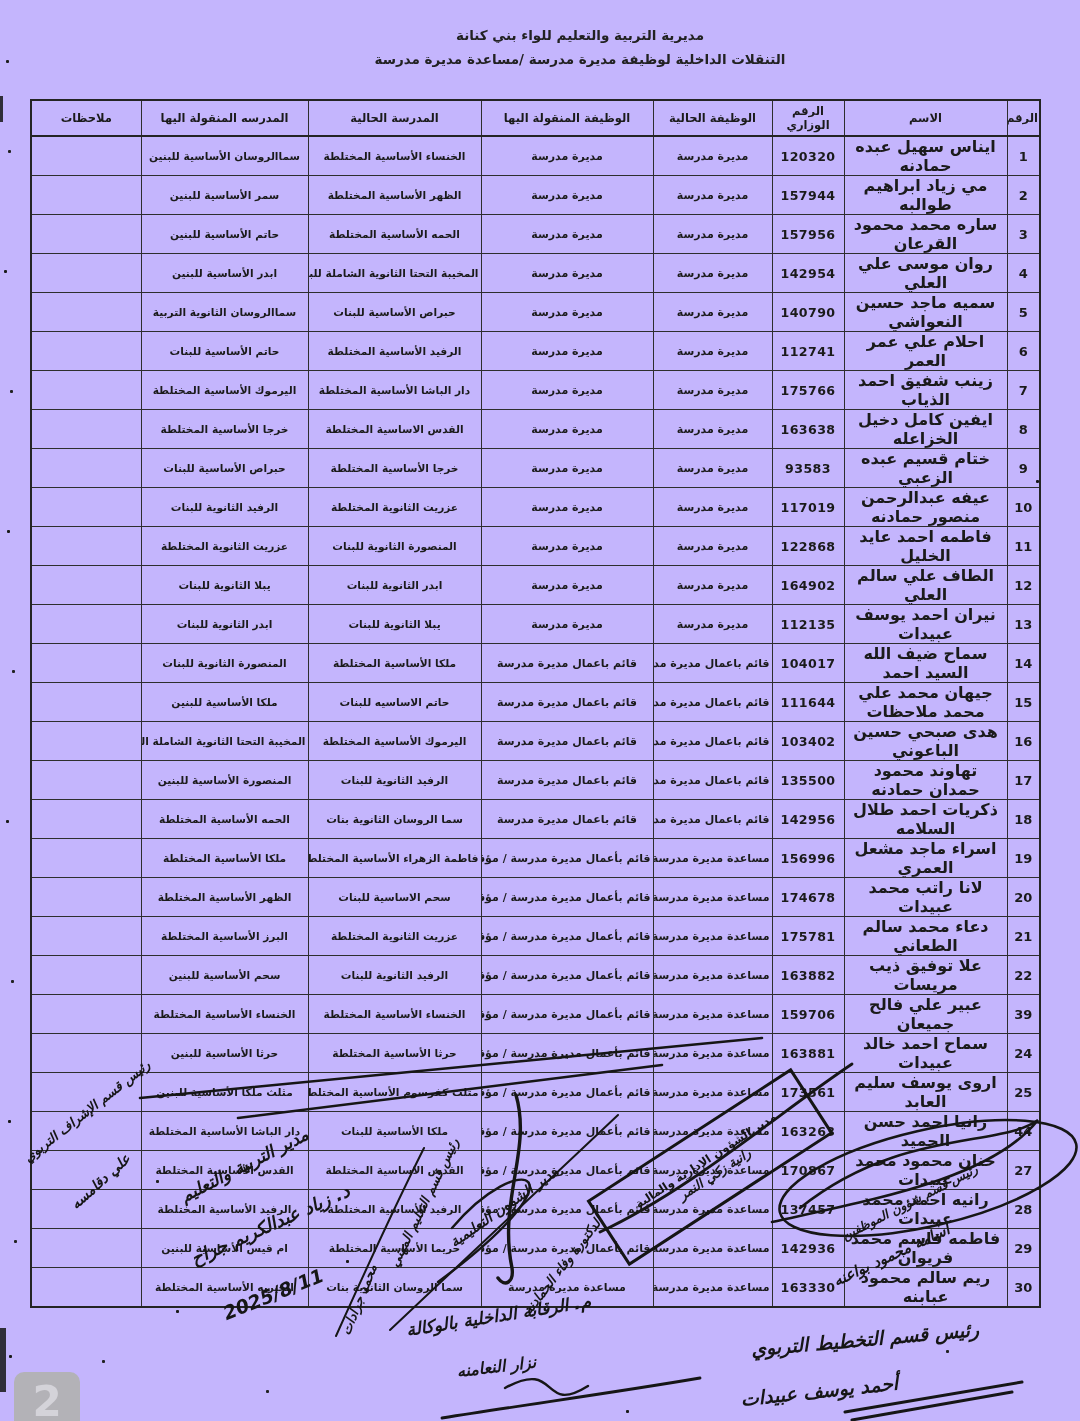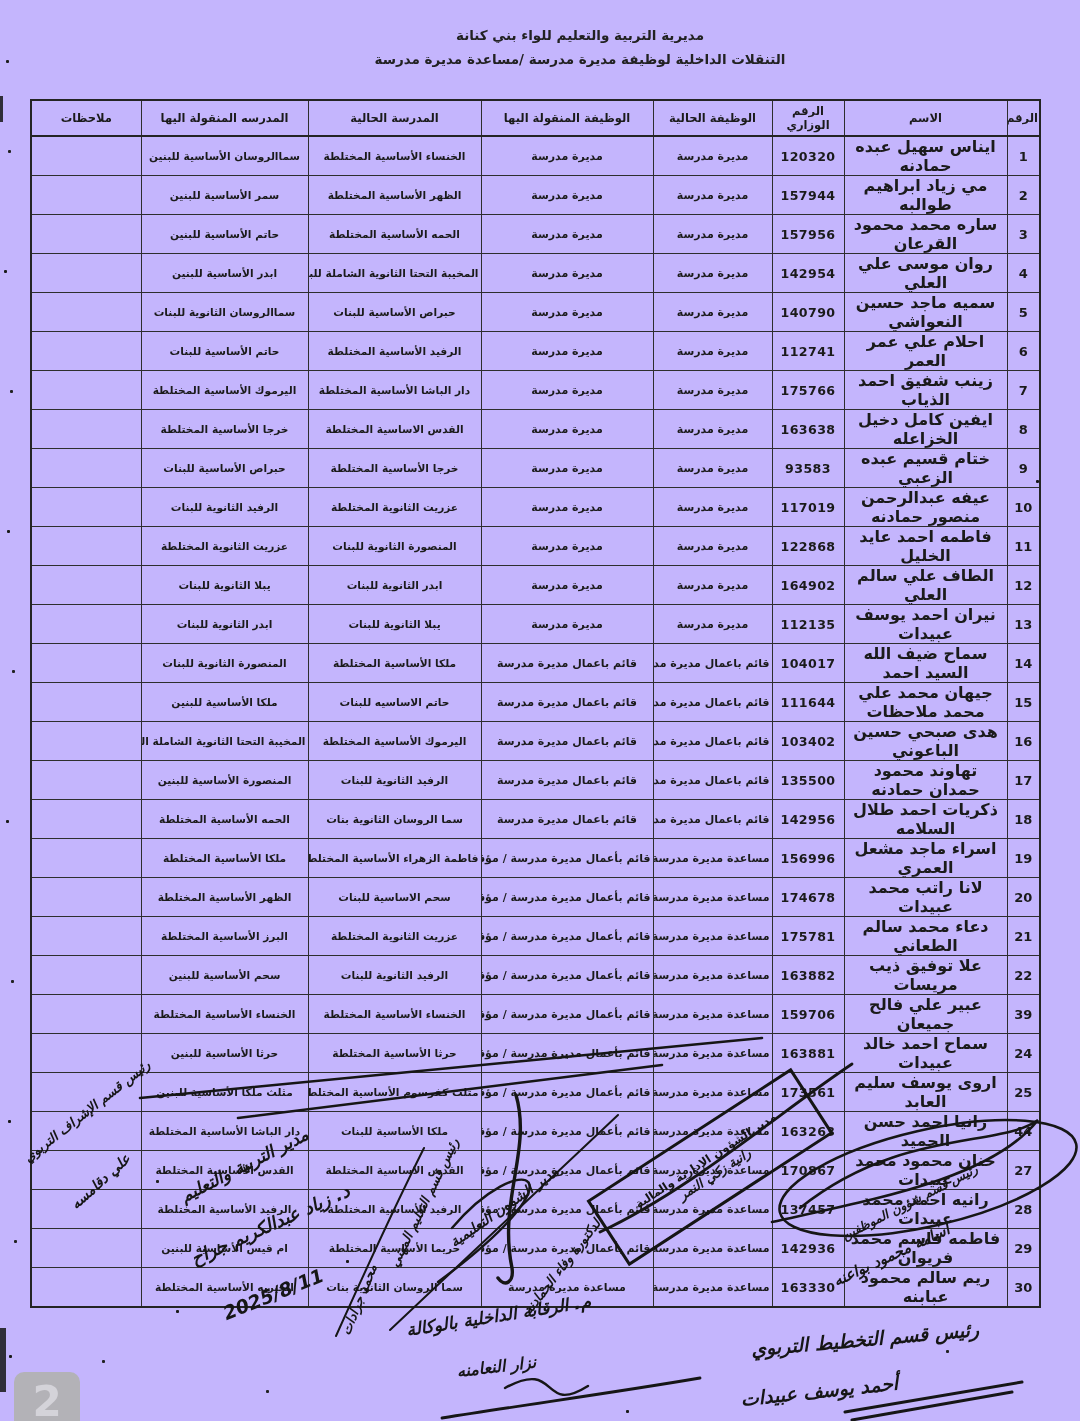--- a/index.html
+++ b/index.html
@@ -106,21 +106,21 @@
       <td class="c-school">ابدر الأساسية للبنين</td>
       <td class="c-notes"></td>
     </tr>
         <tr>
       <td class="c-num">5</td>
       <td class="c-name">سميه ماجد حسين النعواشي</td>
       <td class="c-min">140790</td>
       <td class="c-pos">مديرة مدرسة</td>
       <td class="c-pos">مديرة مدرسة</td>
       <td class="c-school">حبراص الأساسية للبنات</td>
-      <td class="c-school">سماالروسان الثانوية للبنات</td>
+      <td class="c-school">سماالروسان الثانوية التربية</td>
       <td class="c-notes"></td>
     </tr>
         <tr>
       <td class="c-num">6</td>
       <td class="c-name">احلام علي عمر العمر</td>
       <td class="c-min">112741</td>
       <td class="c-pos">مديرة مدرسة</td>
       <td class="c-pos">مديرة مدرسة</td>
       <td class="c-school">الرفيد الأساسية المختلطة</td>
       <td class="c-school">حاتم الأساسية للبنات</td>

